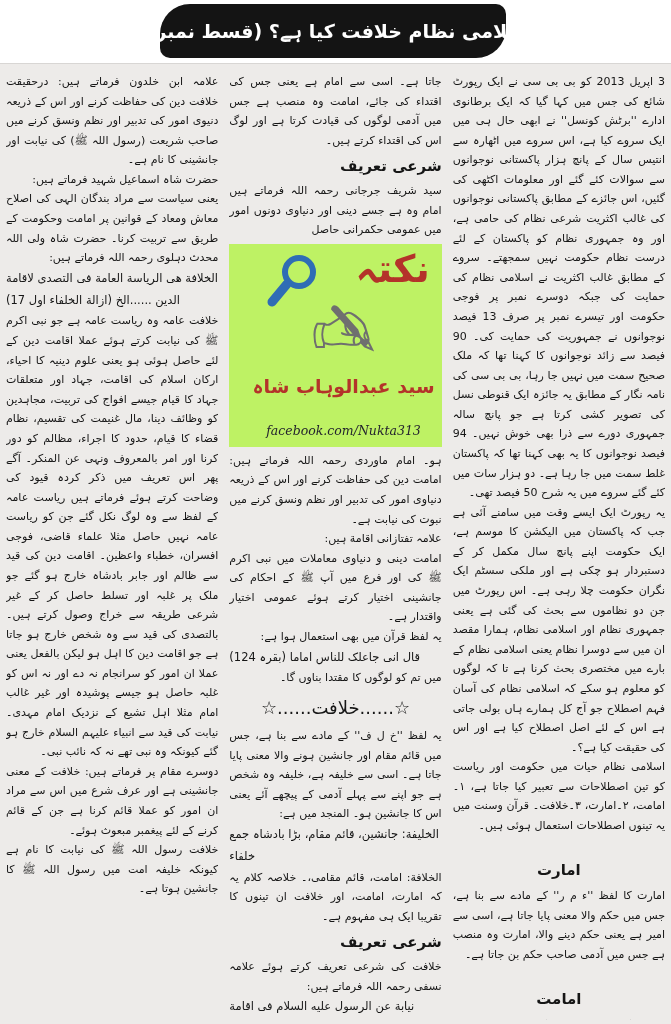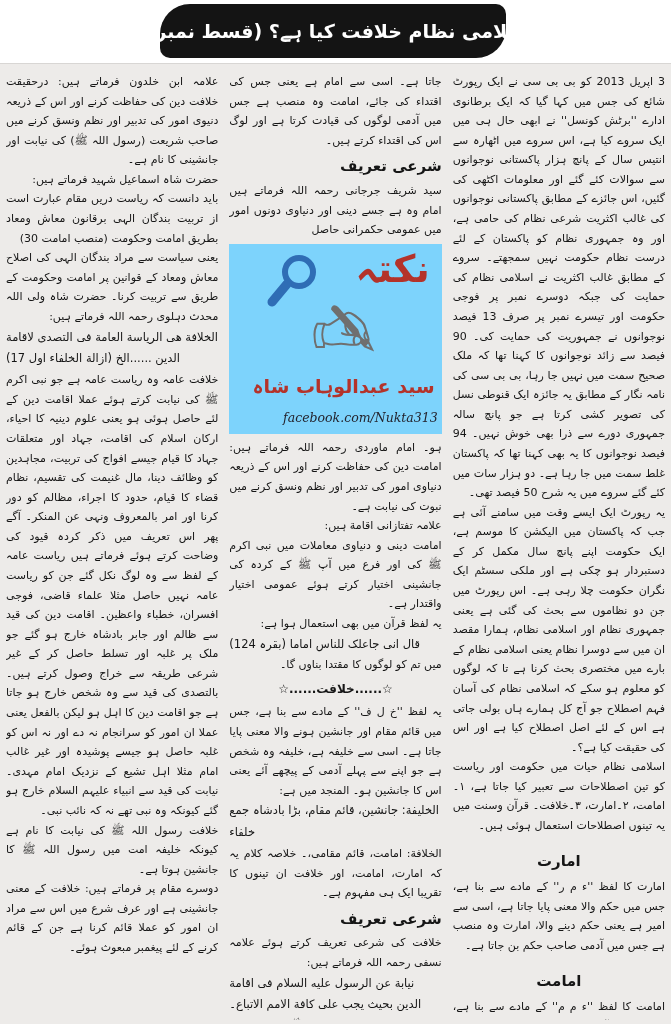--- a/index.html
+++ b/index.html
@@ -16,36 +16,36 @@
 
   
   .content { position:absolute; top:63px; left:0; right:0; bottom:0;
              background:#edebe9; border-top:1px solid #d8d6d4;
              display:flex; flex-direction:row; direction:rtl;
              padding:8px 6px 4px 6px; gap:11px; overflow:hidden; }
   .col { flex:1 1 0; overflow:hidden; direction:rtl; text-align:justify;
          color:#161616; font-size:11px; line-height:1.78; }
   .col p { margin:0; }
   .h-side { font-weight:bold; font-size:15px; margin:3px 0 1px 0; text-align:right; }
-  .h-center { font-weight:bold; font-size:15px; margin:12px 0 3px 0; text-align:center; }
-  .h-stars { font-weight:bold; font-size:12px; margin:4px 0 2px 0; text-align:center; }
+  .h-center { font-weight:bold; font-size:15px; margin:21px 0 3px 0; text-align:center; }
+  .h-stars { font-weight:normal; font-size:18px; margin:4px 0 2px 0; text-align:center; }
   .arabic { font-size:11.5px; line-height:1.9; text-align:left; direction:rtl; }
 
   
-  .logo-box { background:#7dd3fc; margin:4px 0; padding:6px 4px 5px 20px;
+  .logo-box { background:#bef264; margin:4px 0; padding:6px 4px 5px 20px;
               text-align:center; direction:rtl; }
   .logo-top { position:relative; height:58px; }
   .logo-name { position:absolute; top:0; right:8px; color:#b4332a;
                font-size:38px; font-weight:bold; line-height:1; }
   .logo-glass { position:absolute; top:2px; left:16px; }
   .logo-hand { height:74px; margin-top:-14px; color:#6f6f6f; font-size:78px;
                line-height:74px; transform:scaleX(-1); }
   .logo-sign { color:#b4332a; font-size:19px; font-weight:bold; margin-top:2px;text-align:center; }
   .logo-fb  { font-family:"DejaVu Serif", serif; font-style:italic;
-              font-size:12.5px; color:#24242e; direction:ltr; margin-top:3px;text-align:right; }
+              font-size:12.5px; color:#24242e; direction:ltr; margin-top:16px; }
 </style>
 </head>
 <body>
 
 <div class="page">
 
   <div class="banner">
     <span class="title">اسلامی نظام خلافت کیا ہے؟ (قسط نمبر1)</span>
   </div>
 
@@ -76,39 +76,38 @@
             </svg>
           </span>
         </div>
         <div class="logo-hand">✍</div>
         <div class="logo-sign">سید عبدالوہاب شاہ</div>
         <div class="logo-fb">facebook.com/Nukta313</div>
       </div>
 
       <p>ہو۔ امام ماوردی رحمہ اللہ فرماتے ہیں: امامت دین کی حفاظت کرنے اور اس کے ذریعہ دنیاوی امور کی تدبیر اور نظم ونسق کرنے میں نبوت کی نیابت ہے۔</p>
       <p>علامہ تفتازانی اقامة ہیں:</p>
-      <p>امامت دینی و دنیاوی معاملات میں نبی اکرم ﷺ کی اور فرع میں آپ ﷺ کے کردہ کی جانشینی اختیار کرتے ہوئے عمومی اختیار واقتدار ہے۔</p>
+      <p>امامت دینی و دنیاوی معاملات میں نبی اکرم ﷺ کی اور فرع میں آپ ﷺ کے احکام کی جانشینی اختیار کرتے ہوئے عمومی اختیار واقتدار ہے۔</p>
       <p>یہ لفظ قرآن میں بھی استعمال ہوا ہے:</p>
       <p class="arabic">قال انی جاعلک للناس اماما (بقرہ 124)</p>
       <p>میں تم کو لوگوں کا مقتدا بناوں گا۔</p>
       <div class="h-stars">☆......خلافت......☆</div>
       <p>یہ لفظ ''خ ل ف'' کے مادے سے بنا ہے، جس میں قائم مقام اور جانشین ہونے والا معنی پایا جاتا ہے۔ اسی سے خلیفہ ہے، خلیفہ وہ شخص ہے جو اپنے سے پہلے آدمی کے پیچھے آئے یعنی اس کا جانشین ہو۔ المنجد میں ہے:</p>
       <p class="arabic">الخلیفة: جانشین، قائم مقام، بڑا بادشاہ جمع خلفاء</p>
       <p>الخلافة: امامت، قائم مقامی،۔ خلاصہ کلام یہ کہ امارت، امامت، اور خلافت ان تینوں کا تقریبا ایک ہی مفہوم ہے۔</p>
       <div class="h-side">شرعی تعریف</div>
       <p>خلافت کی شرعی تعریف کرتے ہوئے علامہ نسفی رحمہ اللہ فرماتے ہیں:</p>
       <p class="arabic">نیابة عن الرسول علیه السلام فی اقامة الدین بحیث یجب علی کافة الامم الاتباع۔</p>
       <p>دین کے قائم کرنے میں حضور ﷺ کی جانشینی ہے اس طرح کہ تمام اقوام پر خلیفہ کی اتباع فرض ہے۔</p>
     </div>
 
     <div class="col">
       <p>علامہ ابن خلدون فرماتے ہیں: درحقیقت خلافت دین کی حفاظت کرنے اور اس کے ذریعہ دنیوی امور کی تدبیر اور نظم ونسق کرنے میں صاحب شریعت (رسول اللہ ﷺ) کی نیابت اور جانشینی کا نام ہے۔</p>
       <p>حضرت شاہ اسماعیل شہید فرماتے ہیں:</p>
-      <p>باید دانست کہ ریاست دریں مقام عبارت است از تربیت بندگان الہی برقانون معاش ومعاد بطریق امامت وحکومت (منصب امامت 30)</p>
       <p>یعنی سیاست سے مراد بندگان الہی کی اصلاح معاش ومعاد کے قوانین پر امامت وحکومت کے طریق سے تربیت کرنا۔ حضرت شاہ ولی اللہ محدث دہلوی رحمہ اللہ فرماتے ہیں:</p>
       <p class="arabic">الخلافة هی الریاسة العامة فی التصدی لاقامة الدین ......الخ (ازالة الخلفاء اول 17)</p>
       <p>خلافت عامہ وہ ریاست عامہ ہے جو نبی اکرم ﷺ کی نیابت کرتے ہوئے عملا اقامت دین کے لئے حاصل ہوئی ہو یعنی علوم دینیہ کا احیاء، ارکان اسلام کی اقامت، جہاد اور متعلقات جہاد کا قیام جیسے افواج کی تربیت، مجاہدین کو وظائف دینا، مال غنیمت کی تقسیم، نظام قضاء کا قیام، حدود کا اجراء، مظالم کو دور کرنا اور امر بالمعروف ونہی عن المنکر۔ آگے پھر اس تعریف میں ذکر کردہ قیود کی وضاحت کرتے ہوئے فرماتے ہیں ریاست عامہ کے لفظ سے وہ لوگ نکل گئے جن کو ریاست عامہ نہیں حاصل مثلا علماء قاضی، فوجی افسران، خطباء واعظین۔ اقامت دین کی قید سے ظالم اور جابر بادشاہ خارج ہو گئے جو ملک پر غلبہ اور تسلط حاصل کر کے غیر شرعی طریقہ سے خراج وصول کرتے ہیں۔ بالتصدی کی قید سے وہ شخص خارج ہو جاتا ہے جو اقامت دین کا اہل ہو لیکن بالفعل یعنی عملا ان امور کو سرانجام نہ دے اور نہ اس کو غلبہ حاصل ہو جیسے پوشیدہ اور غیر غالب امام مثلا اہل تشیع کے نزدیک امام مہدی۔ نیابت کی قید سے انبیاء علیہم السلام خارج ہو گئے کیونکہ وہ نبی تھے نہ کہ نائب نبی۔</p>
+      <p>دوسرے مقام پر فرماتے ہیں: خلافت کے معنی جانشینی ہے اور عرف شرع میں اس سے مراد ان امور کو عملا قائم کرنا ہے جن کے قائم کرنے کے لئے پیغمبر مبعوث ہوئے۔</p>
       <p>خلافت رسول اللہ ﷺ کی نیابت کا نام ہے کیونکہ خلیفہ امت میں رسول اللہ ﷺ کا جانشین ہوتا ہے۔</p>
-      <p>دوسرے مقام پر فرماتے ہیں: خلافت کے معنی جانشینی ہے اور عرف شرع میں اس سے مراد ان امور کو عملا قائم کرنا ہے جن کے قائم کرنے کے لئے پیغمبر مبعوث ہوئے۔</p>
     </div>
 
   </div>
 </div>
 
 </body></html>

